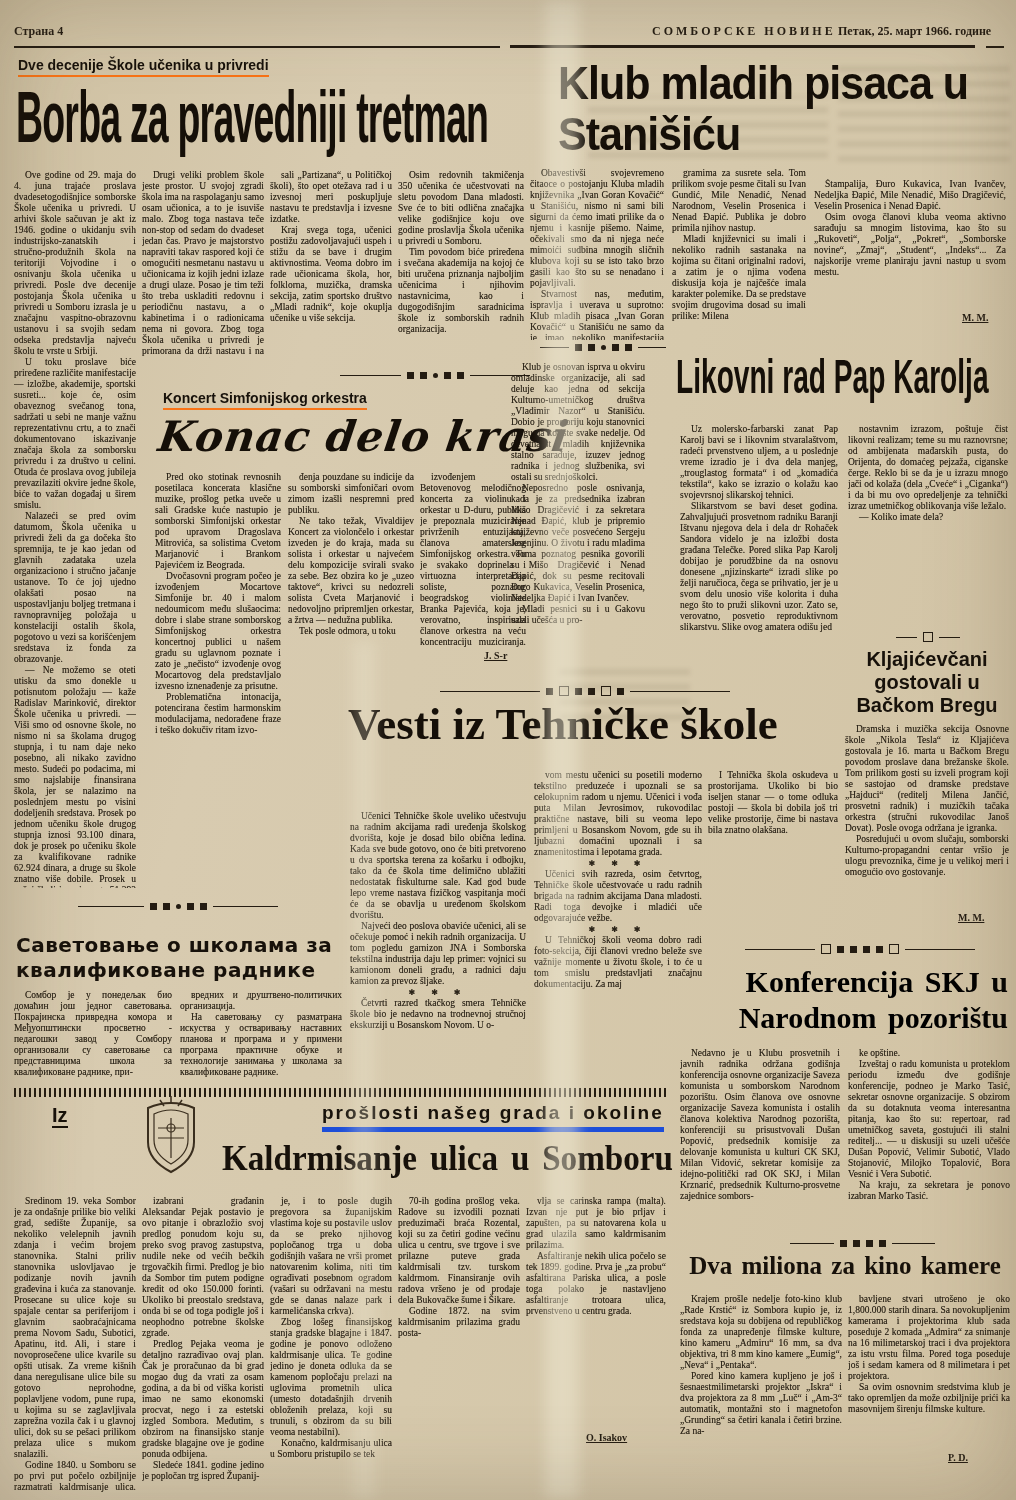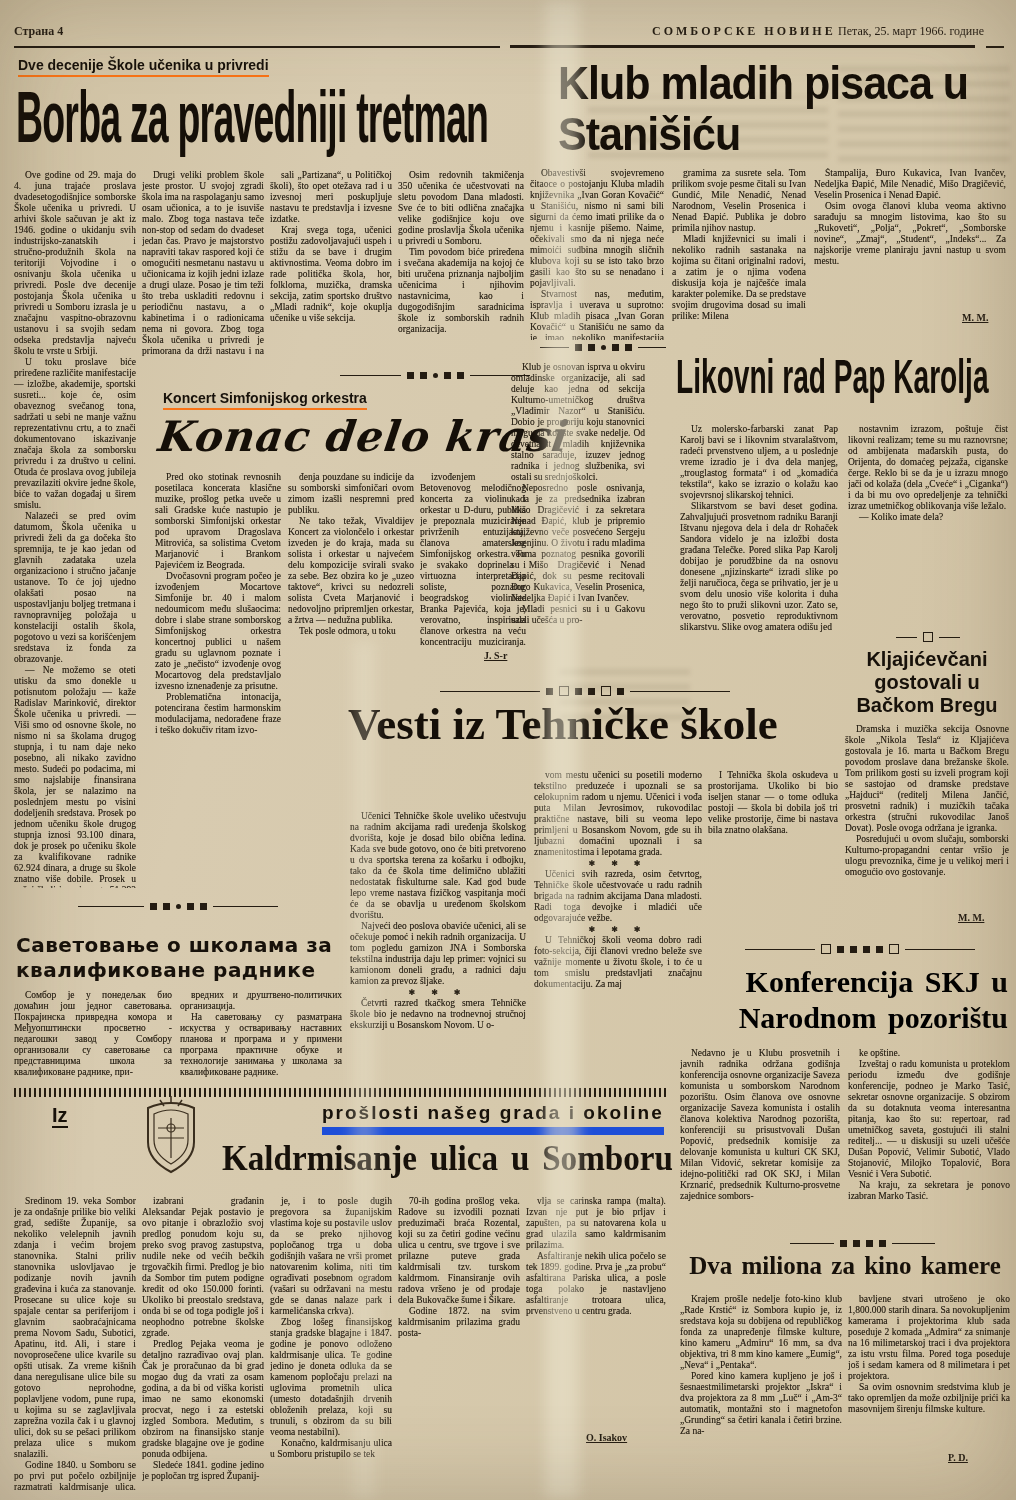--- a/index.html
+++ b/index.html
@@ -26,21 +26,21 @@
              transform:scale(.74,1.25);transform-origin:0 0;white-space:nowrap;}
   .h-vesti{position:absolute;font:bold 45px/48px "Liberation Serif",serif;color:#150f08;white-space:nowrap;}
   .h-kljaj{position:absolute;font:bold 20px/23px "Liberation Sans",sans-serif;color:#17110a;text-align:center;}
   .h-savet{position:absolute;font:bold 20px/25px "DejaVu Sans",sans-serif;color:#17110a;text-align:left;letter-spacing:.5px;margin-top:11px;}
   .h-konf{position:absolute;font:600 30px/36px "Liberation Serif",serif;color:#000000;text-align:right;word-spacing:4px;}
   .h-kald{position:absolute;font:600 36px/40px "Liberation Serif",serif;color:#17110a;
           transform:scaleX(.92);transform-origin:0 0;word-spacing:5px;white-space:nowrap;}
   .h-kino{position:absolute;font:bold 25px/28px "Liberation Serif",serif;color:#17110a;text-align:center;word-spacing:3px;}
   .banner-iz{position:absolute;font:bold 20px/22px "Liberation Sans",sans-serif;color:#17110a;border-bottom:2px solid #17110a;}
   .banner-txt{position:absolute;font:bold 19px/22px "Liberation Sans",sans-serif;color:#17110a;
-              letter-spacing:2px;border-bottom:8px solid #1d4ed8;padding-bottom:3px;white-space:nowrap;}
+              letter-spacing:2px;border-bottom:5px solid #1d4ed8;padding-bottom:3px;white-space:nowrap;}
   
   .hdr{position:absolute;font:bold 12px/14px "Liberation Serif",serif;color:#241c12;}
   .rule{position:absolute;background:#241c12;}
   
   .orn{position:absolute;display:flex;align-items:center;justify-content:center;gap:6px;}
   .orn .ln{flex:1;height:1px;background:#241c12;}
   .orn .sq{width:7px;height:7px;background:#241c12;}
   .orn .sqo{width:8px;height:8px;background:transparent;border:1.5px solid #241c12;}
   .orn .dot{width:5px;height:5px;border-radius:50%;background:#241c12;}
   .hatch{position:absolute;height:9px;
@@ -49,55 +49,55 @@
   .ghost{position:absolute;background:repeating-linear-gradient(0deg,rgba(72,56,34,.09) 0 6px,transparent 6px 15px);
          filter:blur(2px);pointer-events:none;}
   .band{position:absolute;top:0;height:1500px;background:rgba(240,233,212,.5);filter:blur(7px);pointer-events:none;}
   .vignette{position:absolute;inset:0;box-shadow:inset 0 0 90px rgba(80,60,35,.28);pointer-events:none;}
 </style>
 </head>
 <body>
 
 <div class="hdr" style="left:14px;top:24px">Страна 4</div>
 <div class="hdr" style="left:652px;top:24px;letter-spacing:3px">СОМБОРСКЕ НОВИНЕ</div>
-<div class="hdr" style="left:838px;top:24px;font-weight:normal">Петак, 25. март 1966. године</div>
+<div class="hdr" style="left:838px;top:24px;font-weight:bold">Петак, 25. март 1966. године</div>
 <div class="rule" style="left:14px;top:46px;width:486px;height:2px"></div>
 <div class="rule" style="left:510px;top:45px;width:465px;height:3px"></div>
 <div class="rule" style="left:986px;top:46px;width:18px;height:2px"></div>
 
 <div class="kicker" style="left:18px;top:57px">Dve decenije Škole učenika u privredi</div>
 <div class="h-borba" style="left:16px;top:80px">Borba za pravedniji tretman</div>
 <div class="col" style="left:14px;top:170px;width:122px;height:718px">
     <p>Ove godine od 29. maja do 4. juna trajaće proslava dvadesetogodišnjice somborske Škole učenika u privredi. U arhivi škole sačuvan je akt iz 1946. godine o ukidanju svih industrijsko-zanatskih i stručno-produžnih škola na teritoriji Vojvodine i o osnivanju škola učenika u privredi. Posle dve decenije postojanja Škola učenika u privredi u Somboru izrasla je u značajnu vaspitno-obrazovnu ustanovu i sa svojih sedam odseka predstavlja najveću školu te vrste u Srbiji.</p>
     <p>U toku proslave biće priređene različite manifestacije — izložbe, akademije, sportski susreti... koje će, osim obaveznog svečanog tona, sadržati u sebi ne manje važnu reprezentativnu crtu, a to znači dokumentovano iskazivanje značaja škola za somborsku privredu i za društvo u celini. Otuda će proslava ovog jubileja prevazilaziti okvire jedne škole, biće to važan događaj u širem smislu.</p>
     <p>Nalazeći se pred ovim datumom, Škola učenika u privredi želi da ga dočeka što spremnija, te je kao jedan od glavnih zadataka uzela organizaciono i stručno jačanje ustanove. To će joj ujedno olakšati posao na uspostavljanju boljeg tretmana i ravnopravnijeg položaja u konstelaciji ostalih škola, pogotovo u vezi sa korišćenjem sredstava iz fonda za obrazovanje.</p>
     <p>— Ne možemo se oteti utisku da smo donekle u potisnutom položaju — kaže Radislav Marinković, direktor Škole učenika u privredi. — Viši smo od osnovne škole, no nismo ni sa školama drugog stupnja, i tu nam daje neko posebno, ali nikako zavidno mesto. Sudeći po podacima, mi smo najslabije finansirana škola, jer se nalazimo na poslednjem mestu po visini dodeljenih sredstava. Prosek po jednom učeniku škole drugog stupnja iznosi 93.100 dinara, dok je prosek po učeniku škole za kvalifikovane radnike 62.924 dinara, a druge su škole znatno više dobile. Prosek u našoj školi iznosi svega 51.393 dinara i po tome smo najlošije rangirani. Svejedno je kakav rang imamo, mislim da je neopravdano da i finansijski budemo podređeni.</p>
   </div>
 <div class="col" style="left:142px;top:170px;width:122px;height:188px">
     <p>Drugi veliki problem škole jeste prostor. U svojoj zgradi škola ima na raspolaganju samo osam učionica, a to je isuviše malo. Zbog toga nastava teče non-stop od sedam do dvadeset jedan čas. Pravo je majstorstvo napraviti takav raspored koji će omogućiti nesmetanu nastavu u učionicama iz kojih jedni izlaze a drugi ulaze. Posao je tim teži što treba uskladiti redovnu i periodičnu nastavu, a o kabinetima i o radionicama nema ni govora. Zbog toga Škola učenika u privredi je primorana da drži nastavu i na drugim mestima (u</p>
   </div>
 <div class="col" style="left:270px;top:170px;width:122px;height:188px">
     <p>sali „Partizana“, u Političkoj školi), što opet otežava rad i u izvesnoj meri poskupljuje nastavu te predstavlja i izvesne izdatke.</p>
-    <p>Kraj svega toga, učenici postižu zadovoljavajući uspeh i stižu da se bave i drugim aktivnostima. Veoma dobro im rade politička škola, hor, folklorna, muzička, dramska sekcija, zatim sportsko društvo „Mladi radnik“, koje okuplja učenike u više sekcija.</p>
+    <p>Kraj svega toga, učenici postižu zadovoljavajući uspeh i stižu da se bave i drugim aktivnostima. Veoma dobro im rade učionicama škola, hor, folklorna, muzička, dramska sekcija, zatim sportsko društvo „Mladi radnik“, koje okuplja učenike u više sekcija.</p>
   </div>
 <div class="col" style="left:398px;top:170px;width:126px;height:188px">
     <p>Osim redovnih takmičenja 350 učenika će učestvovati na sletu povodom Dana mladosti. Sve će to biti odlična značajka velike godišnjice koju ove godine proslavlja Škola učenika u privredi u Somboru.</p>
     <p>Tim povodom biće priređena i svečana akademija na kojoj će biti uručena priznanja najboljim učenicima i njihovim nastavnicima, kao i dugogodišnjim saradnicima škole iz somborskih radnih organizacija.</p>
   </div>
 
 <div class="h-klub" style="left:558px;top:58px;width:460px">Klub mladih pisaca u Stanišiću</div>
 <div class="col" style="left:530px;top:168px;width:134px;height:172px">
     <p>Obavestivši svojevremeno čitaoce o postojanju Kluba mladih književnika „Ivan Goran Kovačić“ u Stanišiću, nismo ni sami bili sigurni da ćemo imati prilike da o njemu i kasnije pišemo. Naime, očekivali smo da ni njega neće mimoići sudbina mnogih sličnih klubova koji su se isto tako brzo gasili kao što su se nenadano i pojavljivali.</p>
     <p>Stvarnost nas, međutim, ispravlja i uverava u suprotno: Klub mladih pisaca „Ivan Goran Kovačić“ u Stanišiću ne samo da je imao nekoliko manifestacija nego i dalje namerava da postane — a na dobrom je putu da to bude — značajan činilac u kulturnom životu mesta.</p>
   </div>
 <div class="col" style="left:672px;top:168px;width:134px;height:172px">
     <p>gramima za susrete sela. Tom prilikom svoje pesme čitali su Ivan Gundić, Mile Nenadić, Nenad Narodnom, Veselin Prosenica i Nenad Đapić. Publika je dobro primila njihov nastup.</p>
     <p>Mladi književnici su imali i nekoliko radnih sastanaka na kojima su čitani originalni radovi, a zatim je o njima vođena diskusija koja je najčešće imala karakter polemike. Da se predstave svojim drugovima dosad su imali prilike: Milena</p>
   </div>
-<div class="col" style="left:814px;top:168px;width:192px;height:148px">
+<div class="col" style="left:814px;top:179px;width:192px;height:148px">
     <p>Štampalija, Đuro Kukavica, Ivan Ivančev, Nedeljka Đapić, Mile Nenadić, Mišo Dragičević, Veselin Prosenica i Nenad Đapić.</p>
     <p>Osim ovoga članovi kluba veoma aktivno sarađuju sa mnogim listovima, kao što su „Rukoveti“, „Polja“, „Pokret“, „Somborske novine“, „Zmaj“, „Student“, „Indeks“... Za najskorije vreme planiraju javni nastup u svom mestu.</p>
   </div>
 <span class="byline" style="left:962px;top:312px">M. M.</span>
 <div class="orn" style="left:540px;top:344px;width:126px">
   <span class="ln"></span>
     <span class="sq"></span>
     <span class="sq"></span>
     <span class="dot"></span>
     <span class="sq"></span>

